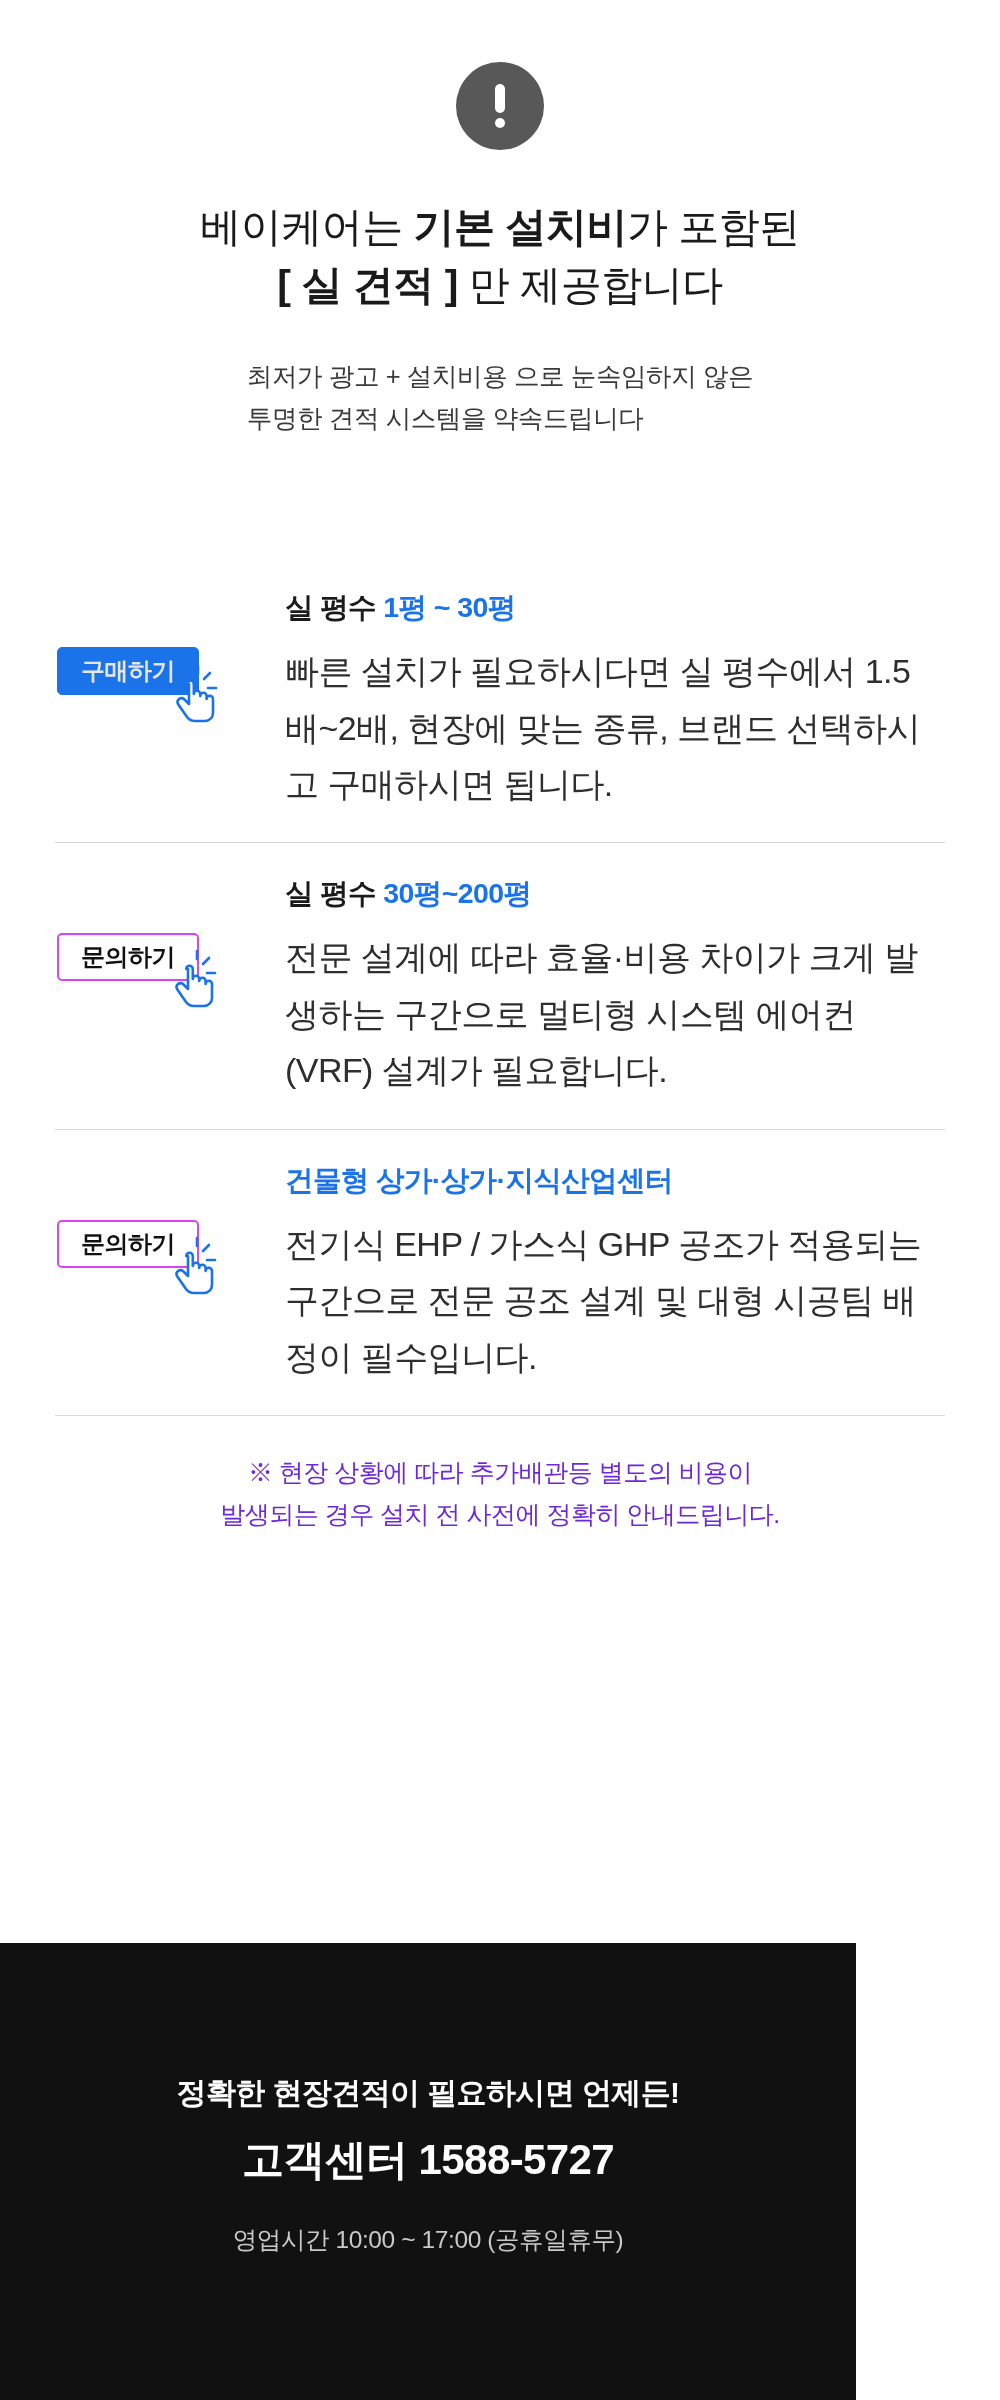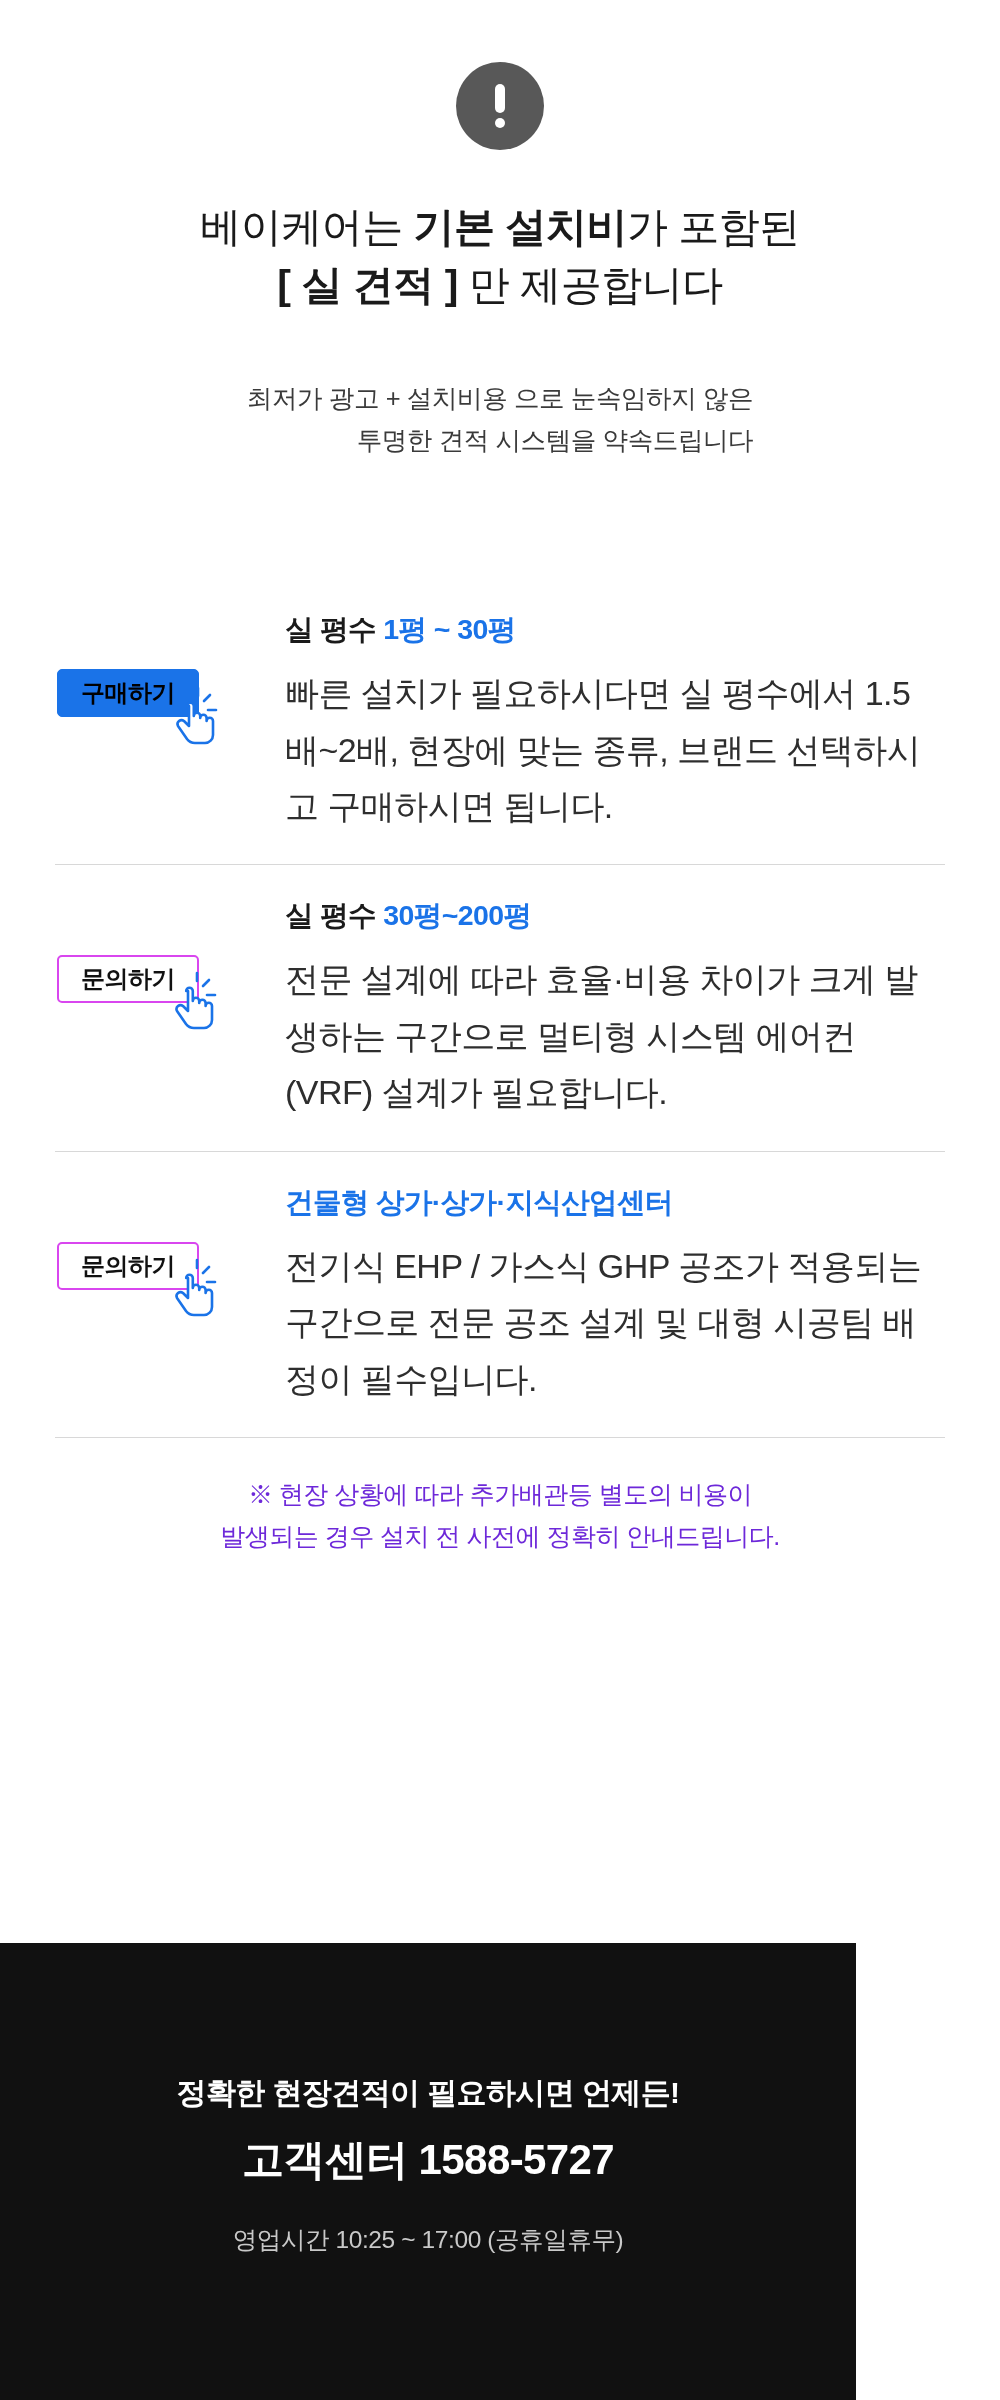--- a/index.html
+++ b/index.html
@@ -67,22 +67,22 @@
     text-align: center;
     font-size: 41px;
     line-height: 1.42;
     color: #1a1a1a;
     font-weight: 400;
     letter-spacing: -0.5px;
   }
   .headline b { font-weight: 700; }
 
   .subcopy {
-    margin-top: 64px;
-    text-align: right;
+    margin-top: 42px;
+    text-align: left;
     font-size: 25.5px;
     line-height: 1.62;
     color: #3a3a3a;
     letter-spacing: -0.4px;
   }
 
   
   .rows {
     margin-top: 118px;
     width: 1000px;
@@ -113,21 +113,21 @@
     height: 48px;
     border-radius: 5px;
     font-size: 24px;
     font-weight: 700;
     letter-spacing: -0.5px;
     line-height: 1;
     user-select: none;
   }
   .tag-btn.filled {
     background: #1a73e8;
-    color: #000000;
+    color: #e5e5e5;
     border: 1px solid #1a73e8;
   }
   .tag-btn.outline {
     background: #ffffff;
     color: #111111;
     border: 2px solid #d946ef;
     font-weight: 700;
   }
 
   
@@ -307,16 +307,16 @@
 
     <p class="note">
       <span>※ 현장 상황에 따라 추가배관등 별도의 비용이</span><br>
       <span>발생되는 경우 설치 전 사전에 정확히 안내드립니다.</span>
     </p>
   </div>
 
   <div class="footer">
     <div class="footer-line1">정확한 현장견적이 필요하시면 언제든!</div>
     <div class="footer-line2">고객센터 1588-5727</div>
-    <div class="footer-line3">영업시간 10:25 ~ 17:00 (공휴일휴무)</div>
+    <div class="footer-line3">영업시간 10:00 ~ 17:00 (공휴일휴무)</div>
   </div>
 
 </div>
 
 </body></html>

